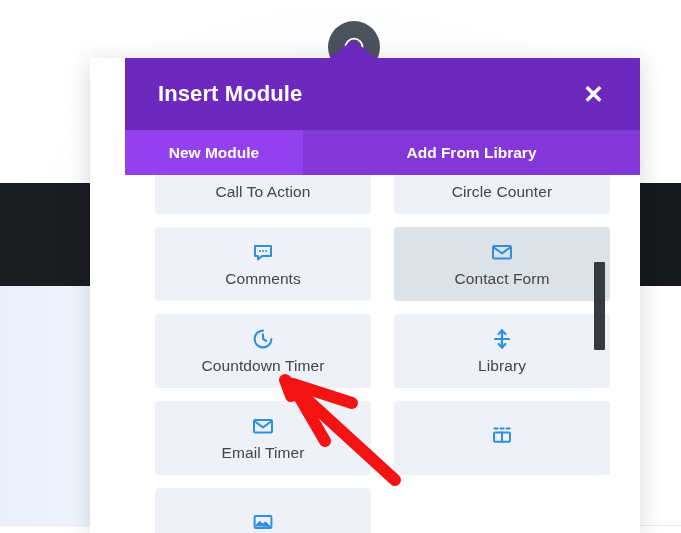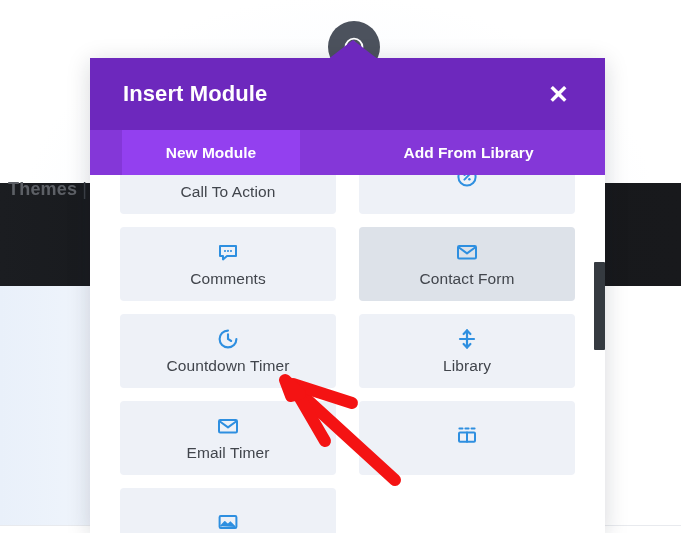--- a/index.html
+++ b/index.html
@@ -56,20 +56,21 @@
   }
   .clock-bubble svg { display:block; }
 
   
   .modal {
     position: absolute; left: 90px; top: 58px;
     width: 515px; height: 475px;
     background: #ffffff;
     box-shadow: 0 4px 22px rgba(20,24,40,.17);
     overflow: hidden;
+    padding-left: 35px;
   }
   .modal-notch {
     position: absolute; left: 327px; top: 40px;
     width: 0; height: 0;
     border-left: 26px solid transparent;
     border-right: 26px solid transparent;
     border-bottom: 20px solid #6d28bd;
     z-index: 6;
   }
   .modal-header {
@@ -87,21 +88,21 @@
     color: #ffffff; font-size: 25px; font-weight: 700; line-height: 1;
     cursor: pointer; user-select: none; padding: 2px 4px;
   }
 
   .modal-tabs {
     display: flex; height: 45px; background: #8437d8;
   }
   .tab {
     height: 45px; display: flex; align-items: center; justify-content: center;
     color: #ffffff; font-size: 15.5px; font-weight: 700;
-    cursor: pointer; user-select: none; box-sizing: border-box; margin-left: 32px;
+    cursor: pointer; user-select: none; box-sizing: border-box;
   }
   .tab.t-new { width: 178px; background: #9340ef; }
   .tab.t-lib { flex: 1; background: #8437d8; align-items: center; }
 
   
   .modal-body {
     position: relative;
     height: 424px;
     background: #ffffff;
     overflow: hidden;
@@ -148,23 +149,20 @@
 
 <div id="root">
 
   <div class="bg-page">
     <div class="bg-soft-glow"></div>
     <div class="bg-lower"></div>
     <div class="bg-right-white"></div>
     <div class="bg-darkbar">
       <div class="bg-darkbar-inner"></div>
     </div>
-    <div class="bg-darkbar-text">
-      <span>Themes</span><span class="sep">|</span>
-    </div>
     <div class="bg-bottomline"></div>
   </div>
 
   <div class="clock-bubble">
     <svg width="24" height="24" viewBox="0 0 24 24" fill="none" stroke="#ffffff" stroke-width="1.9" stroke-linecap="round">
       <circle cx="12" cy="12" r="8.4"></circle>
       <path d="M12 7.4 L12 12 L15.4 13.7"></path>
     </svg>
   </div>
 
@@ -201,20 +199,21 @@
 
         <div class="card">
           <span class="card-icon">
             <svg width="24" height="24" viewBox="0 0 24 24" fill="none" stroke="#2e8fe0" stroke-width="2" stroke-linecap="round">
               <circle cx="12" cy="12" r="8.6"></circle>
               <path d="M9.4 14.6L14.6 9.4"></path>
               <circle cx="9.6" cy="9.7" r="1.25" fill="#2e8fe0" stroke="none"></circle>
               <circle cx="14.4" cy="14.3" r="1.25" fill="#2e8fe0" stroke="none"></circle>
             </svg>
           </span>
+          <span class="card-label">Circle Counter</span>
         </div>
 
 
         <div class="card">
           <span class="card-icon">
             <svg width="24" height="24" viewBox="0 0 24 24" fill="none" stroke="#2e8fe0" stroke-width="2" stroke-linejoin="round">
               <path d="M4 6h16v10H11l-4 3.4V16H4z"></path>
               <circle cx="9" cy="11" r="1.05" fill="#2e8fe0" stroke="none"></circle>
               <circle cx="12" cy="11" r="1.05" fill="#2e8fe0" stroke="none"></circle>
               <circle cx="15" cy="11" r="1.05" fill="#2e8fe0" stroke="none"></circle>

